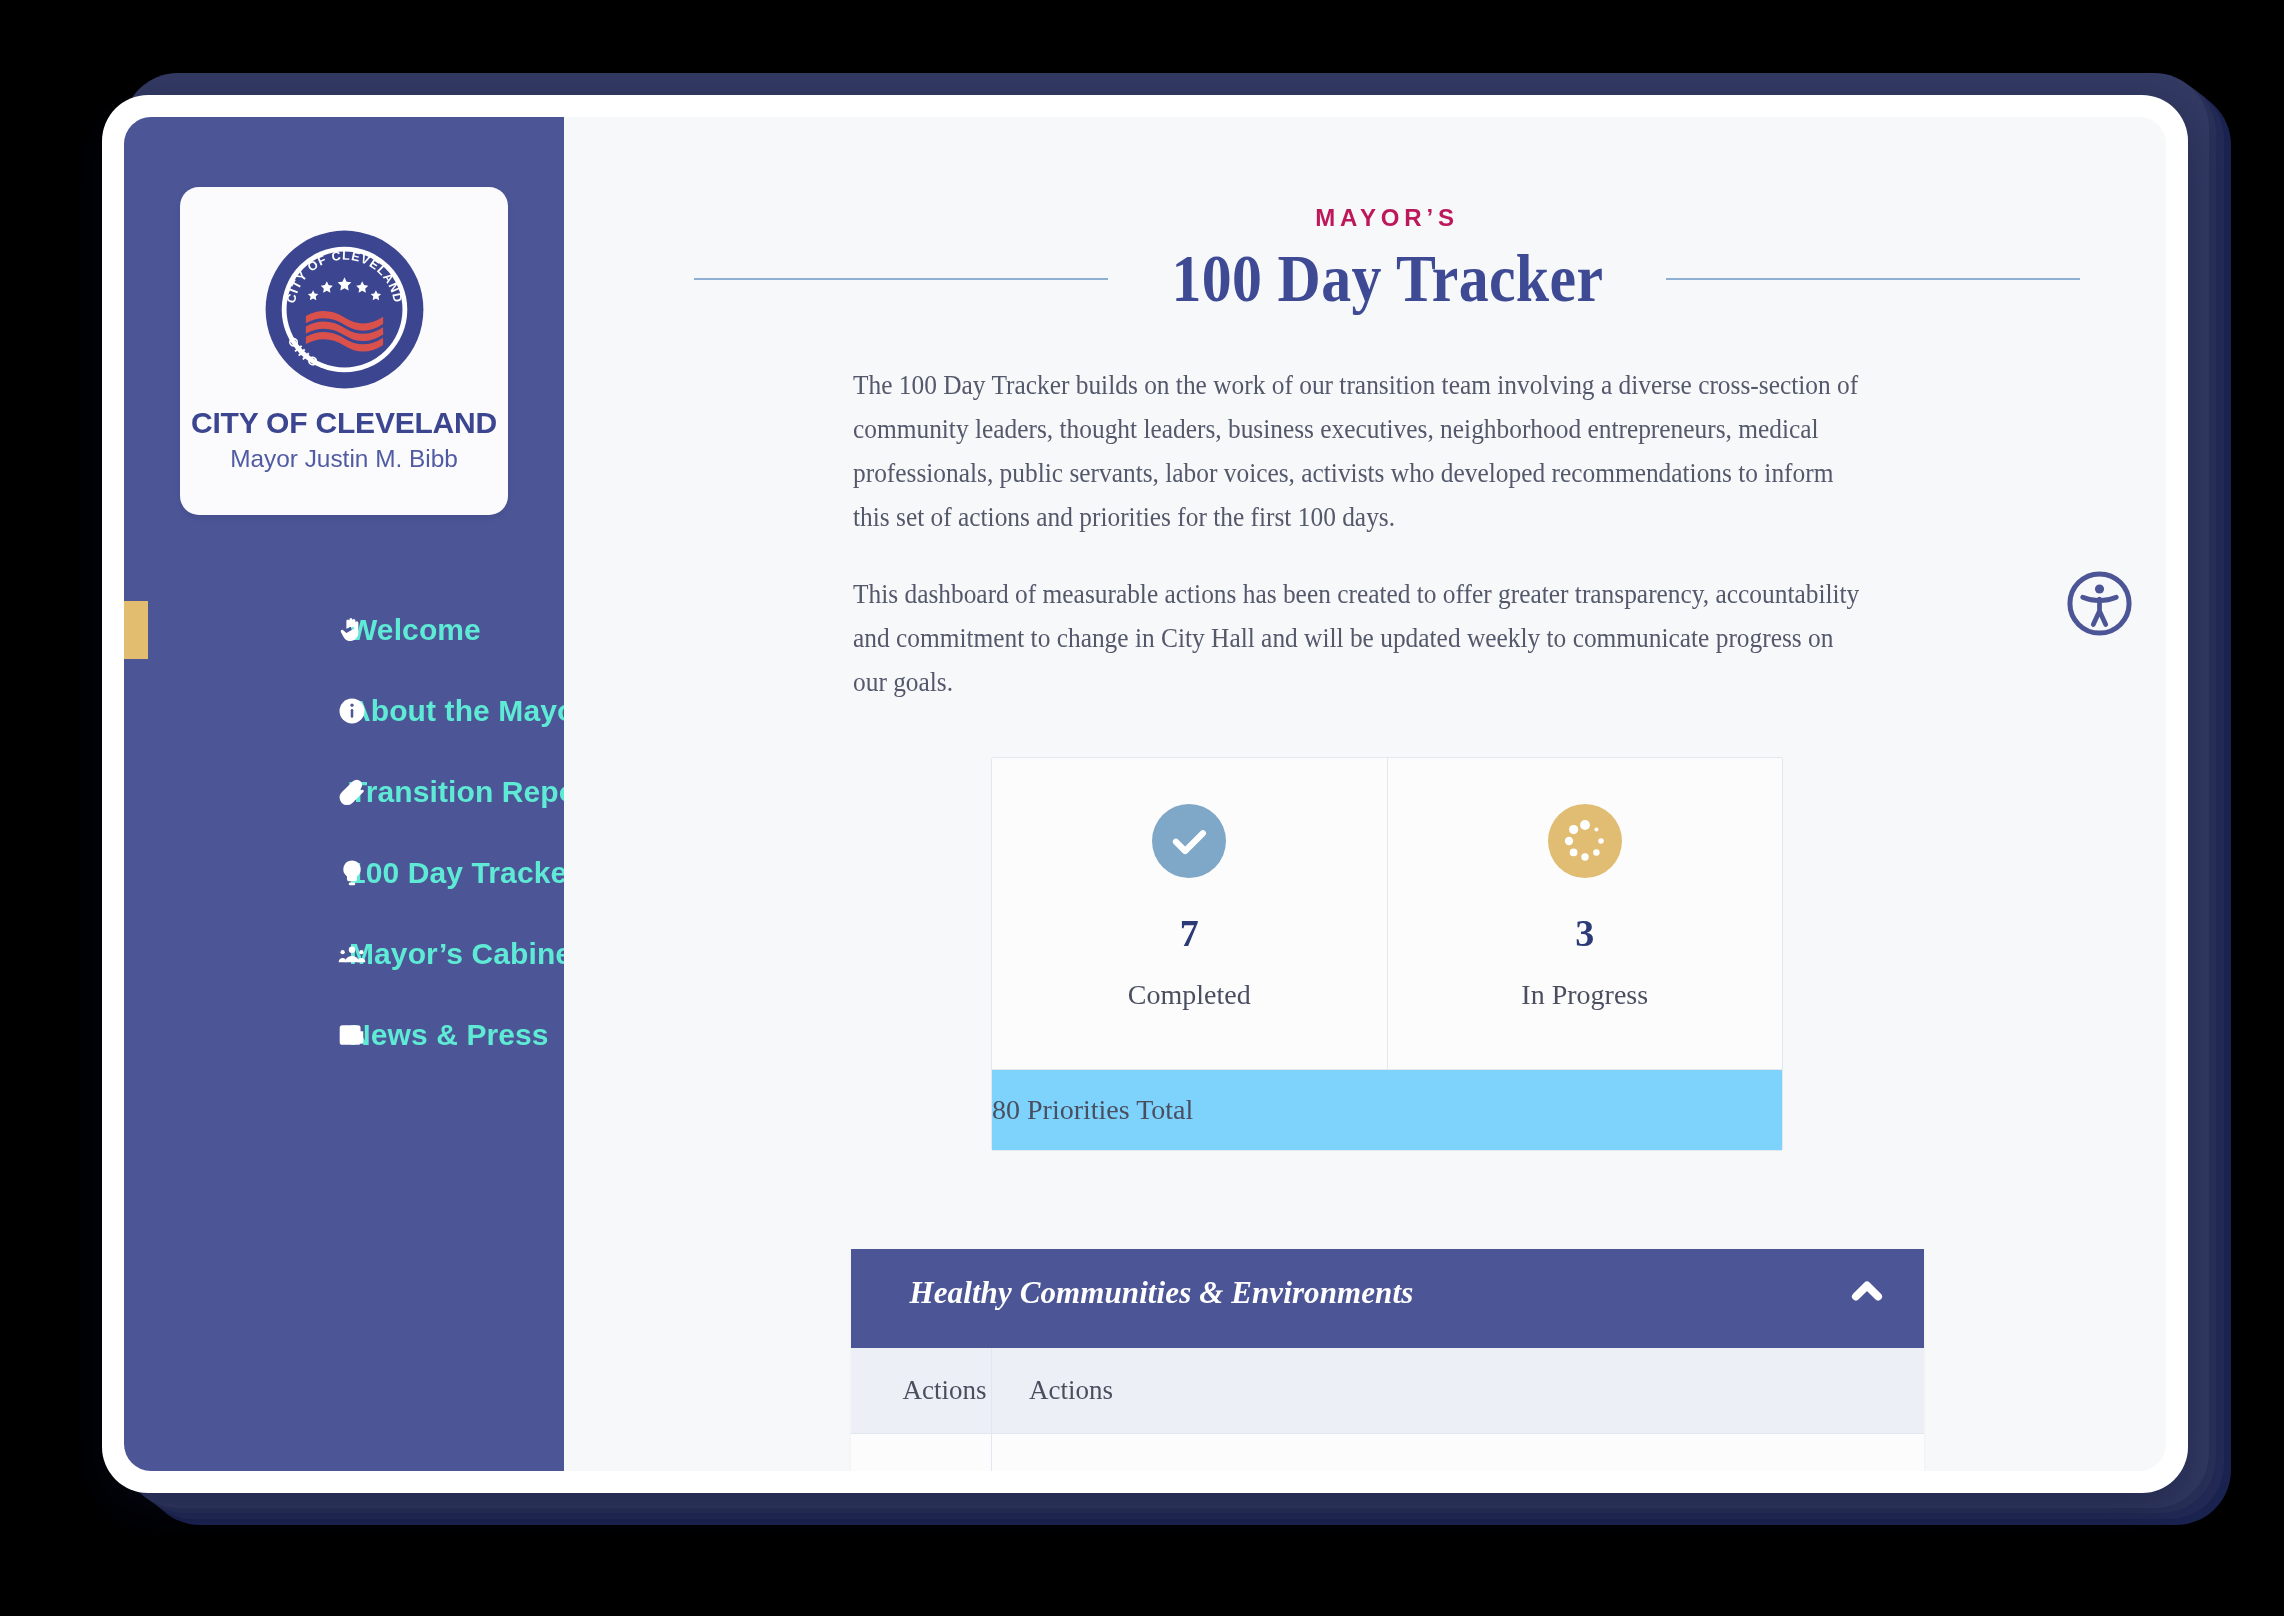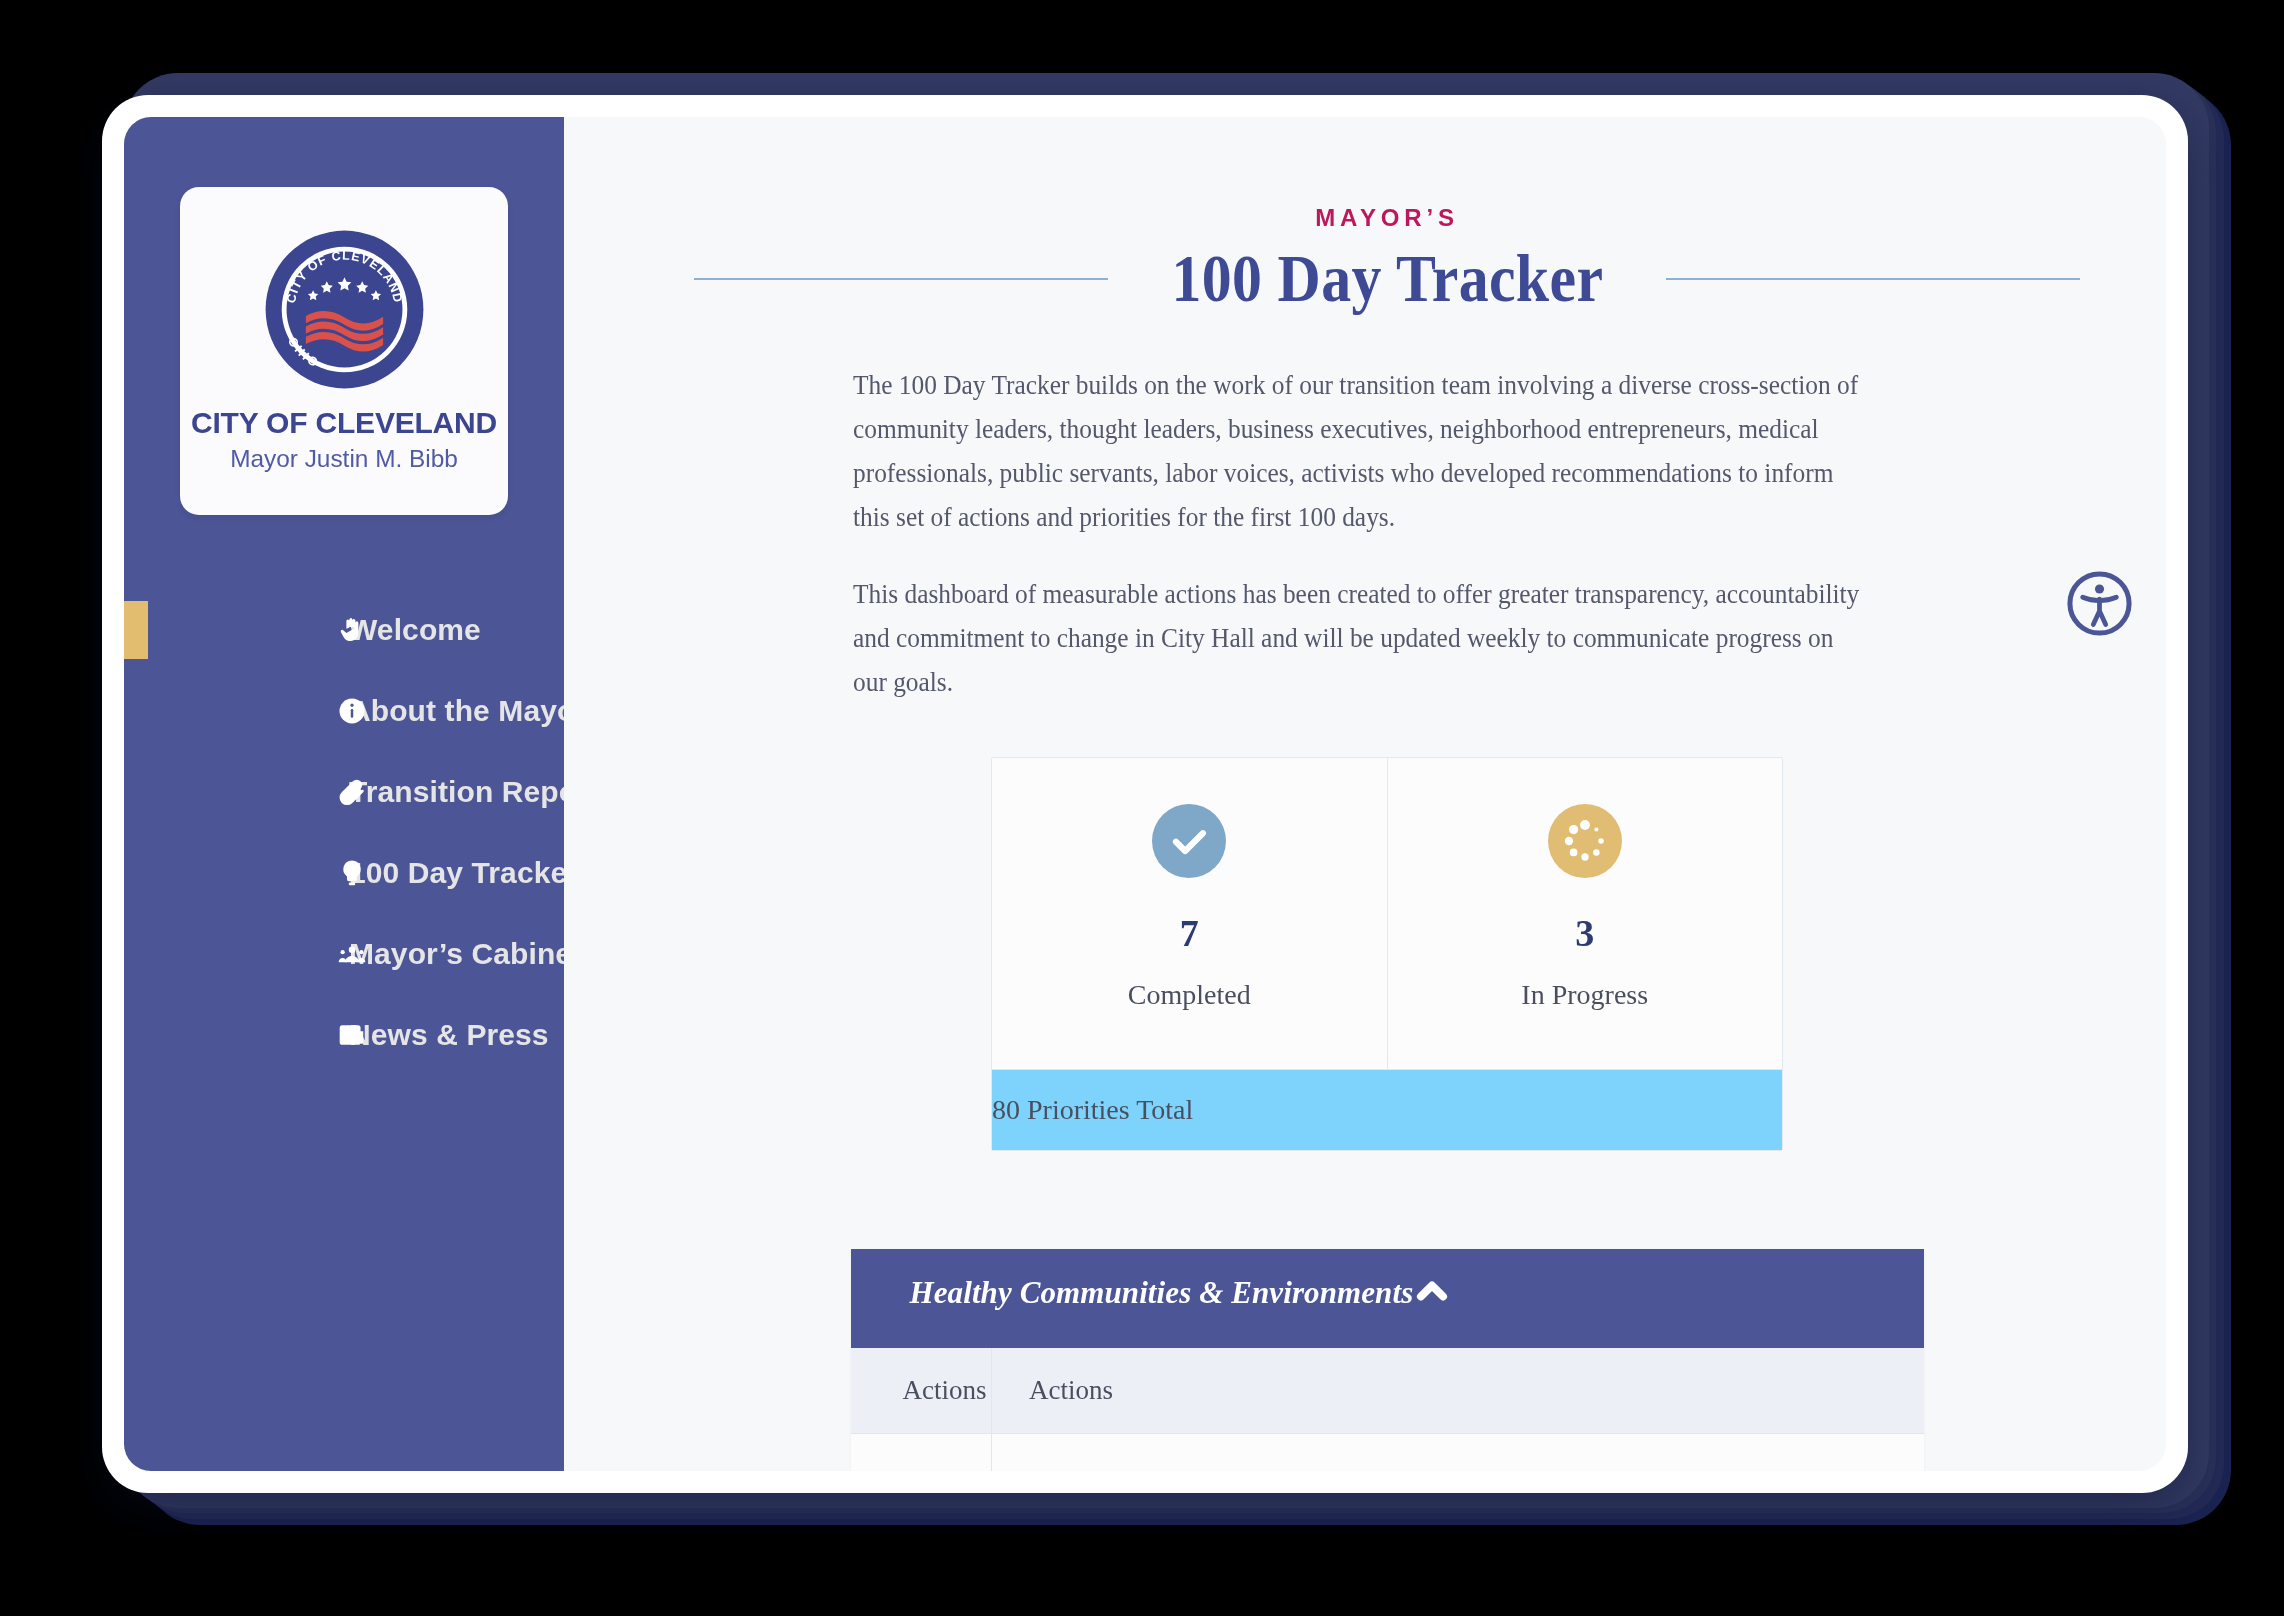--- a/index.html
+++ b/index.html
@@ -100,21 +100,21 @@
     width: 36px; height: 36px;
     display: flex; align-items: center; justify-content: center;
     margin-left: -1.5px;
   }
   .nav-item .nav-icon svg { width: 30px; height: 30px; fill: #ffffff; }
 
   .nav-label {
     font-family: "Liberation Sans", sans-serif;
     font-weight: 700;
     font-size: 30px;
-    color: #e5e5e5;
+    color: #5eead4;
     letter-spacing: 0.1px;
     white-space: nowrap;
   }
 
   .nav-item.active::before {
     content: "";
     position: absolute;
     left: 0; top: 12px;
     width: 24px; height: 58px;
     background: #e2bd70;
@@ -235,20 +235,21 @@
   .accordion {
     width: 1073px;
     margin: 98px auto 0 auto;
     background: #ffffff;
     box-shadow: 0 0.7px 3px rgba(0,0,0,0.05);
   }
   .acc-header {
     background: #4c5596;
     display: flex;
     align-items: center;
+    justify-content: space-between;
     padding: 0 38px 12px 59px;
     height: 99px;
     cursor: pointer;
   }
   .acc-title {
     font-family: "Liberation Serif", serif;
     font-style: italic;
     font-weight: 700;
     font-size: 31px;
     color: #ffffff;

